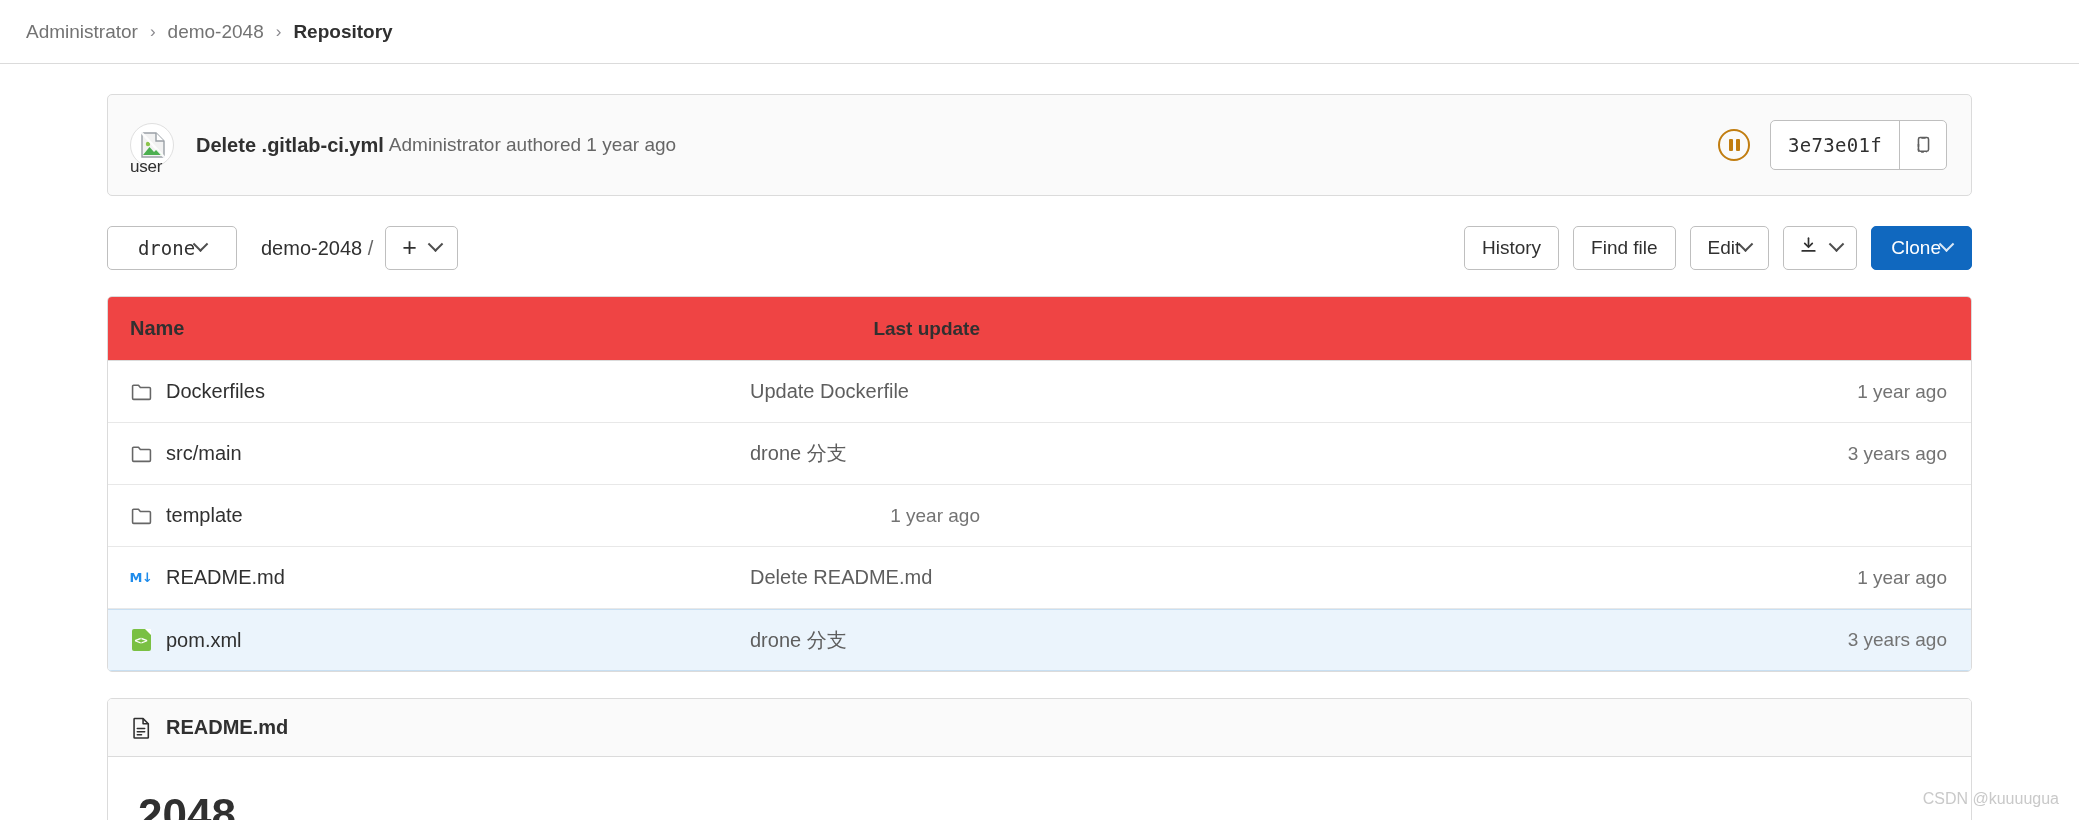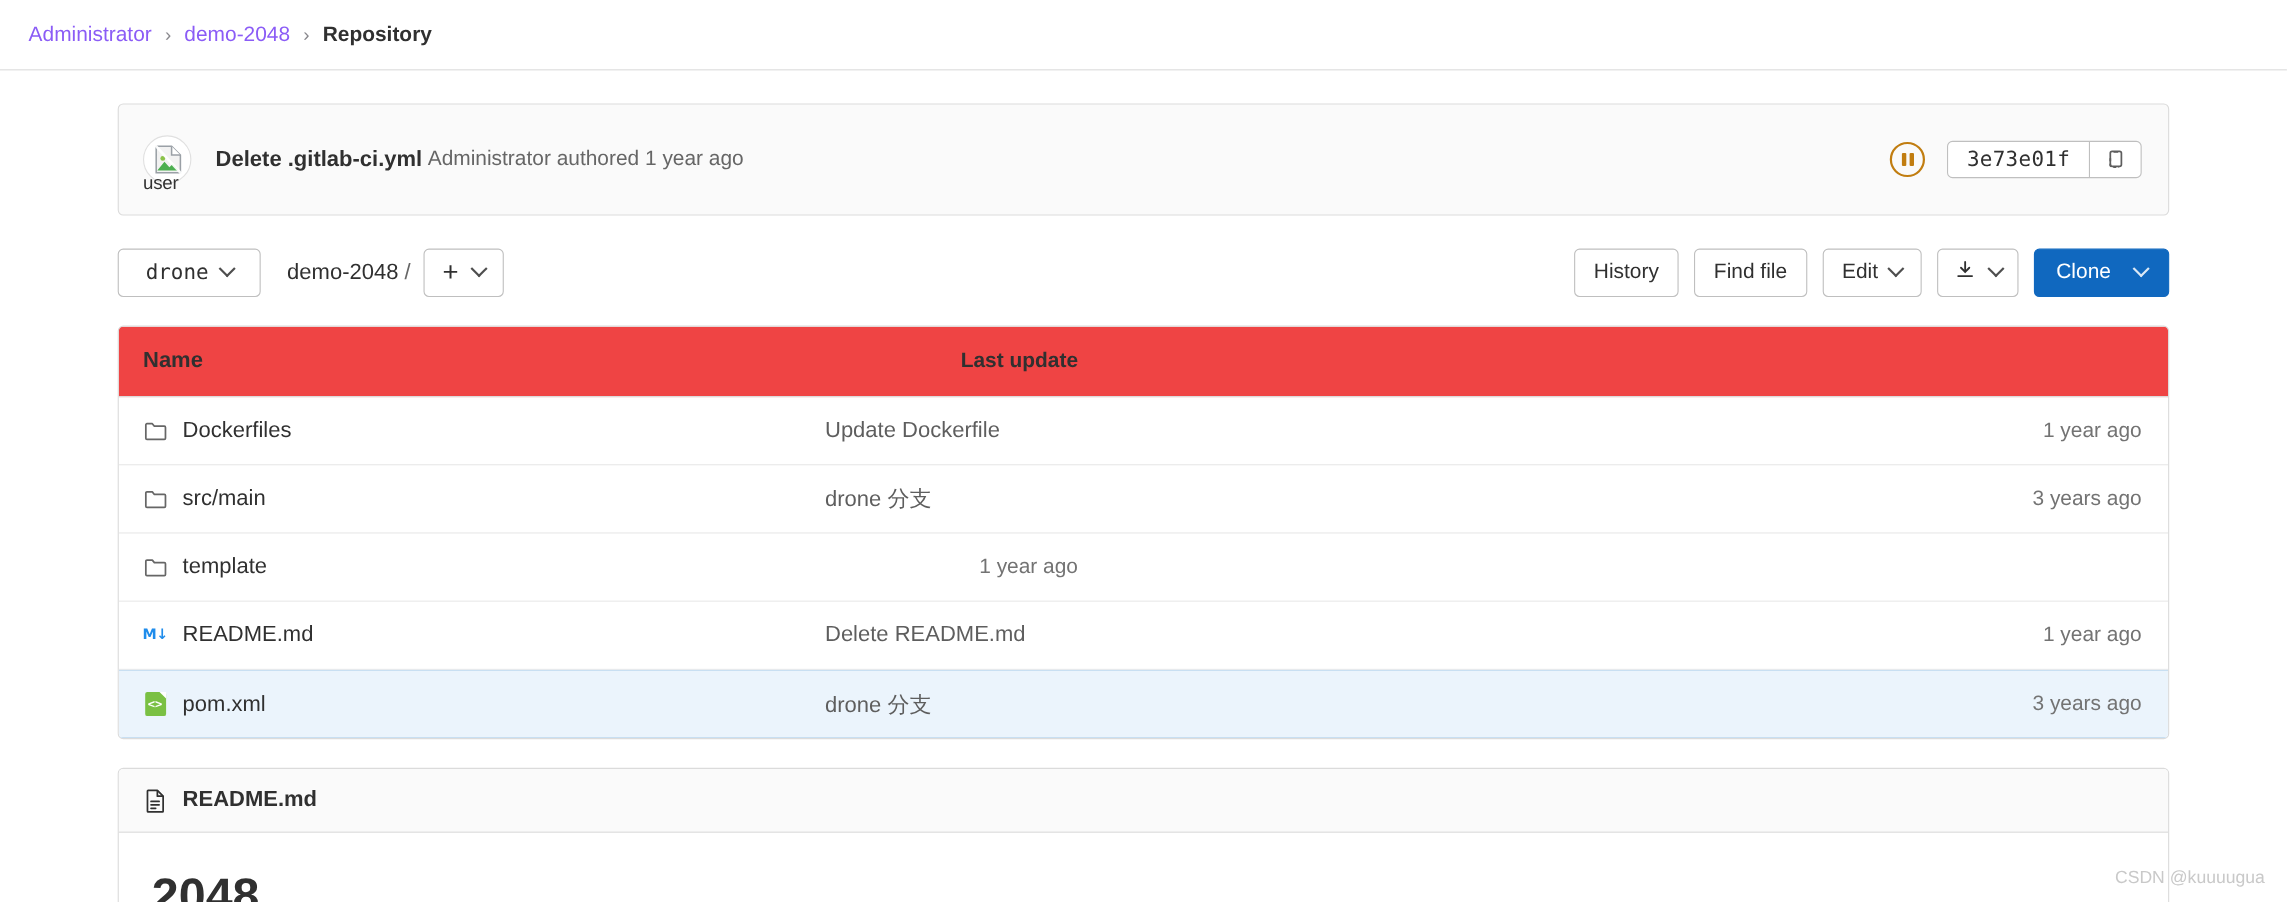--- a/index.html
+++ b/index.html
@@ -21,21 +21,21 @@
   
   .breadcrumb-bar {
     height: 64px;
     display: flex;
     align-items: center;
     padding: 0 0 0 26px;
     border-bottom: 1px solid #dbdbdb;
     background: #fff;
   }
   .crumb {
-    color: #8b5cf6;
+    color: #737373;
     font-size: 19px;
     white-space: nowrap;
   }
   .crumb.current {
     color: #303030;
     font-weight: bold;
   }
   .crumb-sep {
     color: #89888d;
     font-size: 17px;
@@ -125,21 +125,21 @@
     height: 12px;
     background: #c17d10;
     border-radius: 1px;
   }
   .sha-group {
     display: flex;
     border: 1px solid #bfbfbf;
     border-radius: 5px;
     overflow: hidden;
     background: #fff;
-    height: 34px;
+    height: 50px;
   }
   .sha-value {
     font-family: "DejaVu Sans Mono", "Liberation Mono", monospace;
     font-size: 19px;
     color: #303030;
     display: flex;
     align-items: center;
     padding: 0 17px;
     letter-spacing: 0.3px;
   }
@@ -162,21 +162,20 @@
     height: 44px;
     border: 1px solid #bfbfbf;
     border-radius: 5px;
     background: #fff;
     color: #303030;
     font-size: 19px;
     font-family: "Liberation Sans", sans-serif;
     display: inline-flex;
     align-items: center;
     justify-content: center;
-    gap: 11px;
     padding: 0 17px;
     white-space: nowrap;
   }
   .btn-branch {
     font-family: "DejaVu Sans Mono", "Liberation Mono", monospace;
     font-size: 19px;
     min-width: 130px;
     padding: 0 15px;
   }
   .path-text {
@@ -204,21 +203,21 @@
     display: flex;
     align-items: center;
     gap: 14px;
   }
   .btn-download { padding: 0 14px; gap: 12px; }
   .btn-clone {
     background: #1068bf;
     border-color: #1068bf;
     color: #fff;
     padding: 0 19px;
-    gap: 22px;
+    gap: 0;
   }
   .chev {
     display: inline-block;
     width: 11px;
     height: 11px;
     border-right: 2px solid currentColor;
     border-bottom: 2px solid currentColor;
     transform: rotate(45deg) translate(-3px, -3px);
     opacity: 0.85;
   }

